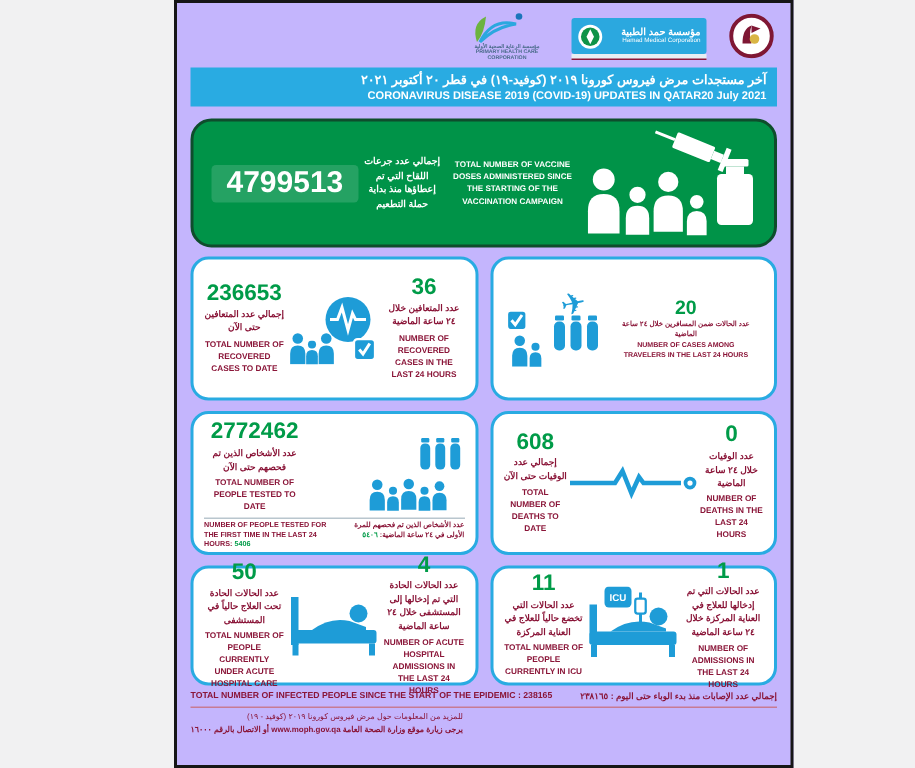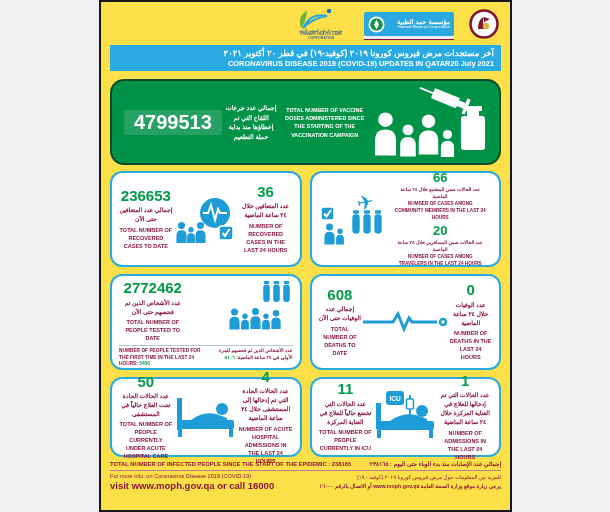--- a/index.html
+++ b/index.html
@@ -1,18 +1,18 @@
 <!DOCTYPE html>
 <html><head>
 <meta charset="utf-8">
 <style>
   html,body{margin:0;padding:0;}
   body{width:610px;height:512px;background:#f1f1f2;overflow:hidden;position:relative;
        font-family:"Liberation Sans",sans-serif;}
-  .page{position:absolute;left:99px;top:0;width:413px;height:512px;background:#fde047;
+  .page{position:absolute;left:116px;top:0;width:413px;height:512px;background:#c4b5fd;
         border:2px solid #161616;box-sizing:border-box;padding:5px 9px 12px;}
   
   .logo-row{display:flex;justify-content:flex-end;align-items:center;gap:15px;height:34px;padding-right:2px;}
   .logo-phcc{width:56px;text-align:center;line-height:1;}
   .logo-phcc .t{font-size:3.5px;color:#4a6b8a;font-weight:bold;}
   .logo-hmc{width:90px;height:24px;background:#2ba8df;border-radius:2px;display:flex;align-items:center;
             gap:3px;padding:2px 4px;box-sizing:border-box;position:relative;}
   .logo-hmc .txt{color:#fff;line-height:1.15;text-align:right;flex:1;}
   .logo-hmc .ar{font-size:6.5px;font-weight:bold;direction:rtl;}
   .logo-hmc .en{font-size:4.2px;}
@@ -37,21 +37,21 @@
   .scol{flex:1;display:flex;flex-direction:column;align-items:center;text-align:center;gap:2.5px;}
   .snum{color:#009B48;font-size:15px;font-weight:bold;line-height:1.05;}
   .sar{color:#8A1538;font-size:6px;font-weight:bold;direction:rtl;line-height:1.5;max-width:86px;}
   .sen{color:#8A1538;font-size:5.5px;font-weight:bold;line-height:1.45;max-width:92px;}
   .sicon{flex:0 0 66px;display:flex;justify-content:center;align-items:center;}
   .mini{display:flex;flex-direction:column;align-items:center;gap:1px;}
   .mini .snum{font-size:13px;}
   .mini .sar{font-size:4.7px;}
   .mini .sen{font-size:4.7px;}
   .tested{flex-direction:column;align-items:stretch;padding:4px 7px 3px;}
-  .trow{display:flex;align-items:flex-start;justify-content:space-between;flex:1;gap:40px;}
+  .trow{display:flex;align-items:flex-end;justify-content:space-between;flex:1;gap:40px;}
   .tfoot{border-top:1px solid #b9c6ce;margin-top:2px;padding-top:2px;display:flex;
          justify-content:space-between;gap:6px;}
   .fn-en{font-size:4.8px;color:#8A1538;font-weight:bold;line-height:1.4;max-width:52%;}
   .fn-ar{font-size:4.8px;color:#8A1538;font-weight:bold;direction:rtl;line-height:1.4;text-align:right;}
   .fn-val{color:#009B48;}
   
   .footer{margin-top:4px;color:#8A1538;}
   .f1{display:flex;justify-content:space-between;font-size:5.8px;font-weight:bold;}
   .fdiv{border-top:1px solid #c77b93;margin:3px 0 2px;}
   .finfo{display:flex;justify-content:space-between;align-items:flex-start;}
@@ -175,25 +175,20 @@
           <use href="#v" x="43" y="18" width="10" height="26"></use>
           <use href="#v" x="54" y="18" width="10" height="26"></use>
           <rect x="2" y="16" width="13" height="13" rx="2.5" stroke="#fff" stroke-width="1.5"></rect>
           <polyline points="5,22.5 7.5,25.5 12,19" fill="none" stroke="#fff" stroke-width="2"></polyline>
           <use href="#p" x="4" y="32" width="13" height="22"></use>
           <use href="#p" x="16" y="37" width="10" height="17"></use>
         </svg>
       </div>
       <div class="scol">
         <div class="mini">
-          <div class="snum">66</div>
-          <div class="sar">عدد الحالات ضمن المجتمع خلال ٢٤ ساعة الماضية</div>
-          <div class="sen">NUMBER OF CASES AMONG COMMUNITY MEMBERS IN THE LAST 24 HOURS</div>
-        </div>
-        <div class="mini">
           <div class="snum">20</div>
           <div class="sar">عدد الحالات ضمن المسافرين خلال ٢٤ ساعة الماضية</div>
           <div class="sen">NUMBER OF CASES AMONG TRAVELERS IN THE LAST 24 HOURS</div>
         </div>
       </div>
     </div>
 
     <div class="sbox tested">
       <div class="trow">
         <div class="scol">
@@ -299,24 +294,20 @@
   <div class="footer">
     <div class="f1">
       <div>
         <span>TOTAL NUMBER OF INFECTED PEOPLE SINCE THE START OF THE EPIDEMIC  :</span>
         <span>238165</span>
       </div>
       <div style="direction:rtl">إجمالي عدد الإصابات منذ بدء الوباء حتى اليوم : ٢٣٨١٦٥</div>
     </div>
     <div class="fdiv"></div>
     <div class="finfo">
-      <div class="fl">
-        <div class="sm">For more info. on Coronavirus Disease 2019 (COVID-19)</div>
-        <div class="lg">visit www.moph.gov.qa or call 16000</div>
-      </div>
       <div class="fr">
         <div>للمزيد من المعلومات حول مرض فيروس كورونا ٢٠١٩ (كوفيد - ١٩)</div>
         <div class="b">يرجى زيارة موقع وزارة الصحة العامة www.moph.gov.qa أو الاتصال بالرقم ١٦٠٠٠</div>
       </div>
     </div>
   </div>
 
 </div>
 
 </body></html>

